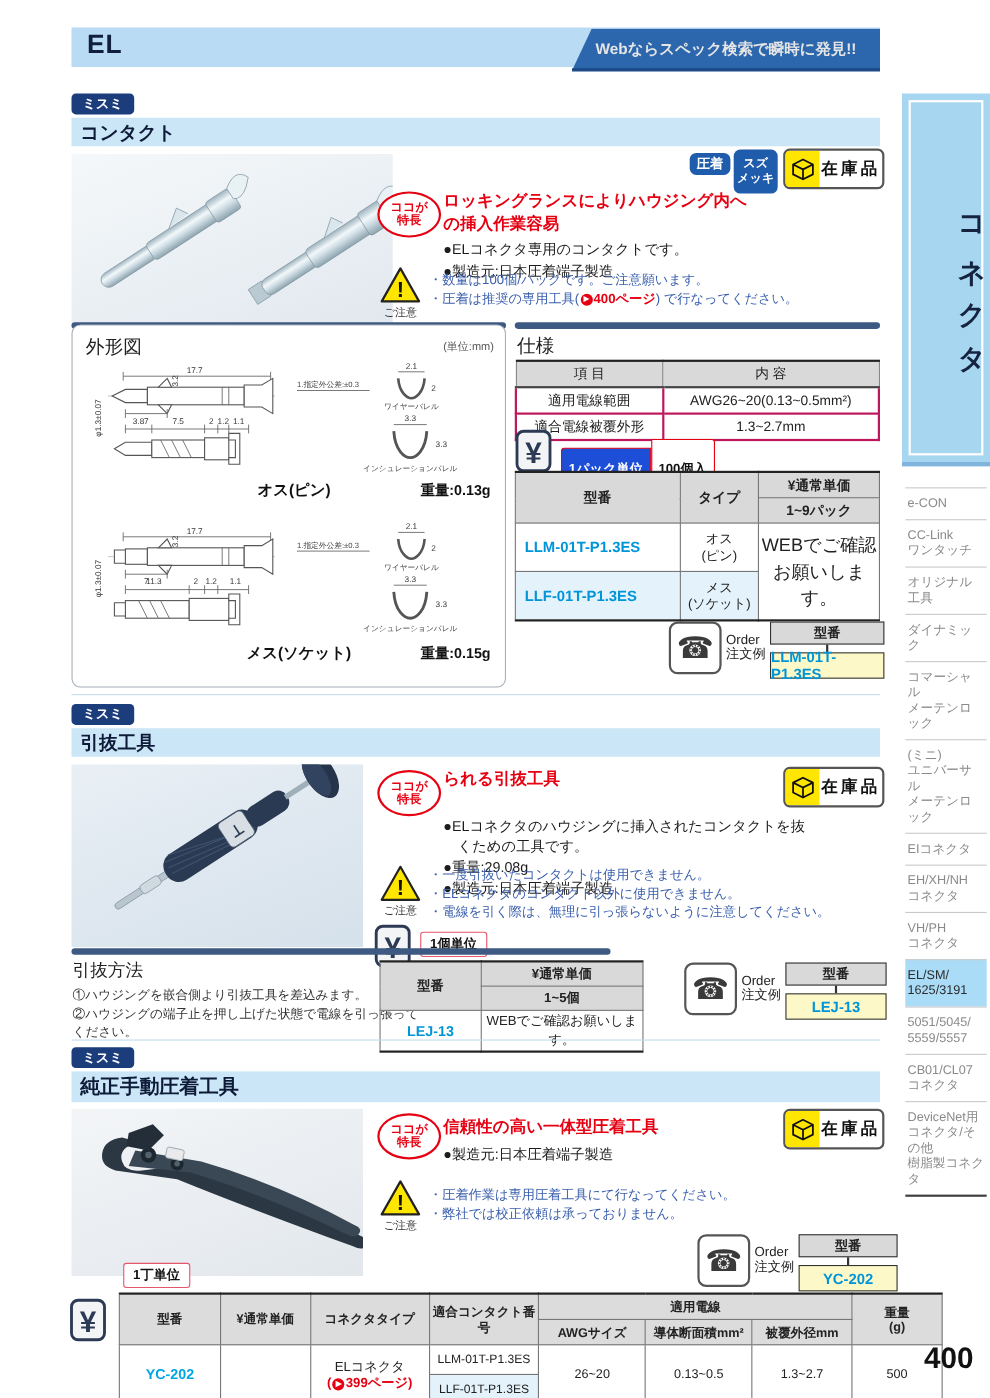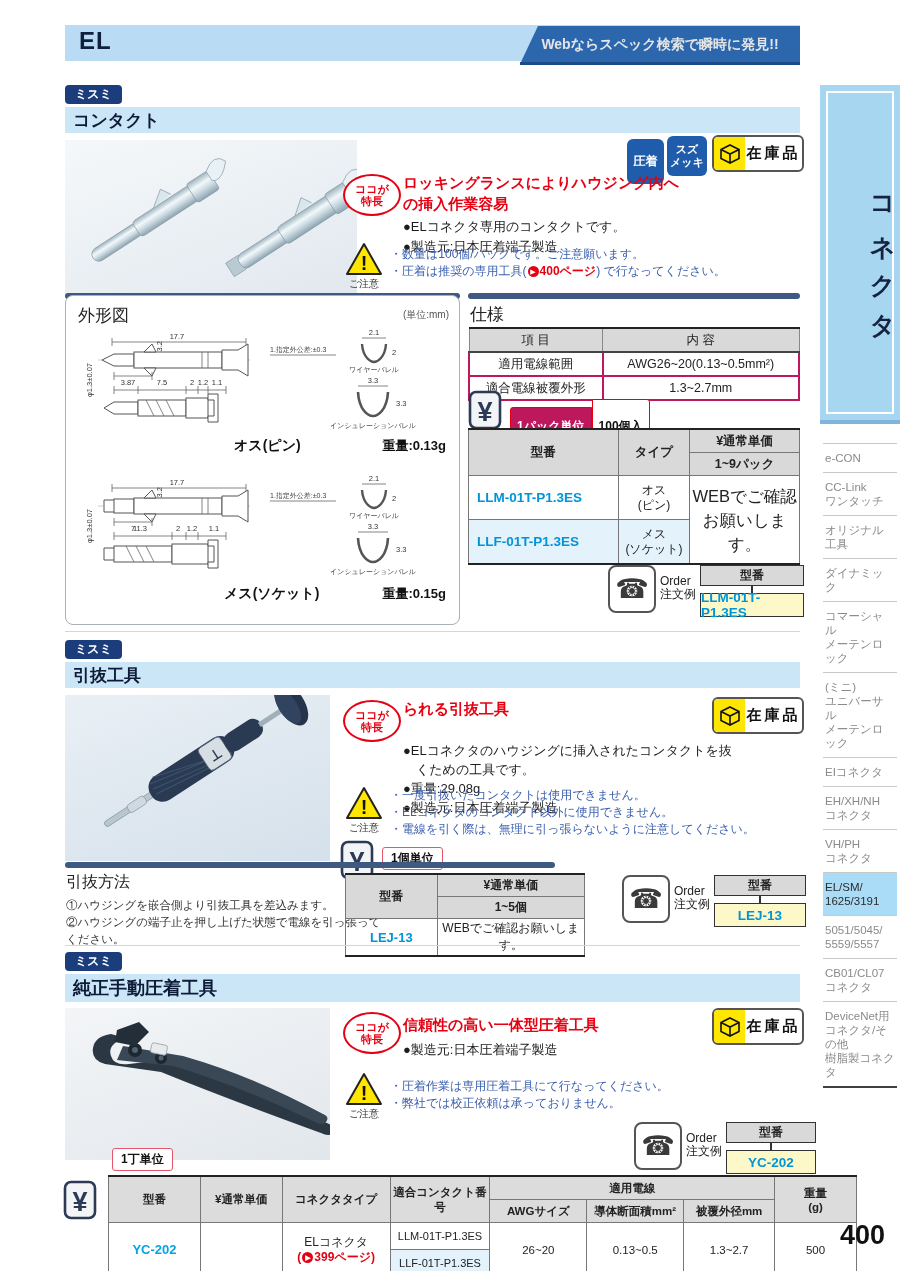--- a/index.html
+++ b/index.html
@@ -71,21 +71,21 @@
   
   .spec-bar{position:absolute;left:468px;top:293px;width:332px;height:6px;background:#3e5a82;border-radius:3px}
   .spec-title{position:absolute;left:470px;top:303px;font-size:17px;color:#222}
   table{border-collapse:collapse}
   .spec-tb{position:absolute;left:468px;top:327px;width:332px;font-size:12.5px;
            border-top:2px solid #222;border-bottom:2px solid #222}
   .spec-tb th{background:#d9d9d9;font-weight:normal;border:1px solid #888;border-bottom:2px solid #444;height:20px}
   .spec-tb td{border:2px solid #be185d;height:20px;text-align:center}
 
   .yicon{position:absolute;width:34px;height:40px}
-  .ubadge-red{display:inline-block;background:#be185d;color:#fff;font-size:12px;font-weight:bold;
+  .ubadge-red{display:inline-block;background:#1d4ed8;color:#fff;font-size:12px;font-weight:bold;
               padding:10px 6px;border-radius:3px 0 0 3px;border:1.5px solid #e60012}
   .ubadge-wh{display:inline-block;background:#fff;color:#111;font-size:12px;font-weight:bold;
              padding:18px 6px;border-radius:0 3px 3px 0;border:1.5px solid #e60012}
   .ubadge-solo{display:inline-block;background:#fff;color:#111;font-size:12px;font-weight:bold;
              padding:2px 8px;border-radius:3px;border:1.5px solid #e6566a}
 
   .pt1{position:absolute;left:468px;top:428px;width:332px;font-size:12px;
        border-top:2.5px solid #222;border-bottom:2.5px solid #222}
   .pt1 th{background:#d9d9d9;border:1px solid #777;font-size:12.5px;height:20px}
   .pt1 td{border:1px solid #777;text-align:center}
@@ -226,21 +226,21 @@
         <path d="M0,-8 h14 l6,5 v6 l-6,5 H0 z" fill="#b9cad3" stroke="#7d929e" stroke-width=".6"></path>
         <rect x="12" y="-8" width="56" height="16" rx="6" fill="url(#met)" stroke="#7d929e" stroke-width=".6"></rect>
         <rect x="62" y="-10" width="62" height="20" rx="4" fill="url(#met)" stroke="#7d929e" stroke-width=".6"></rect>
         <path d="M84,-10 l15,-12 6,10" fill="#d9e6ec" stroke="#7d929e" stroke-width=".6"></path>
         <rect x="120" y="-12" width="24" height="24" rx="3" fill="url(#met)" stroke="#7d929e" stroke-width=".6"></rect>
         <path d="M142,-12 q17,-12 23,2 l-6,7 q-11,8 -17,3 z" fill="#e8f2f5" stroke="#7d929e" stroke-width=".6"></path>
       </g>
     </svg>
   </div>
 
-  <div class="tag" style="left:627px;top:139px;width:37px;height:45px;font-size:12px">
+  <div class="tag" style="left:627px;top:139px;width:37px;height:20px;font-size:12px">
     <span>圧着</span>
   </div>
   <div class="tag" style="left:667px;top:136px;width:40px;height:40px;font-size:11px;line-height:13px">
     <span>スズ</span>
     <span>メッキ</span>
   </div>
   <div class="stock" style="left:712px;top:135px">
     <div class="yel">
       <svg width="22" height="22" viewBox="0 0 22 22">
           <path d="M11,2 20,6.5 20,15.5 11,20 2,15.5 2,6.5 Z M2,6.5 11,11 20,6.5 M11,11 11,20" fill="none" stroke="#111" stroke-width="1.6"></path>

